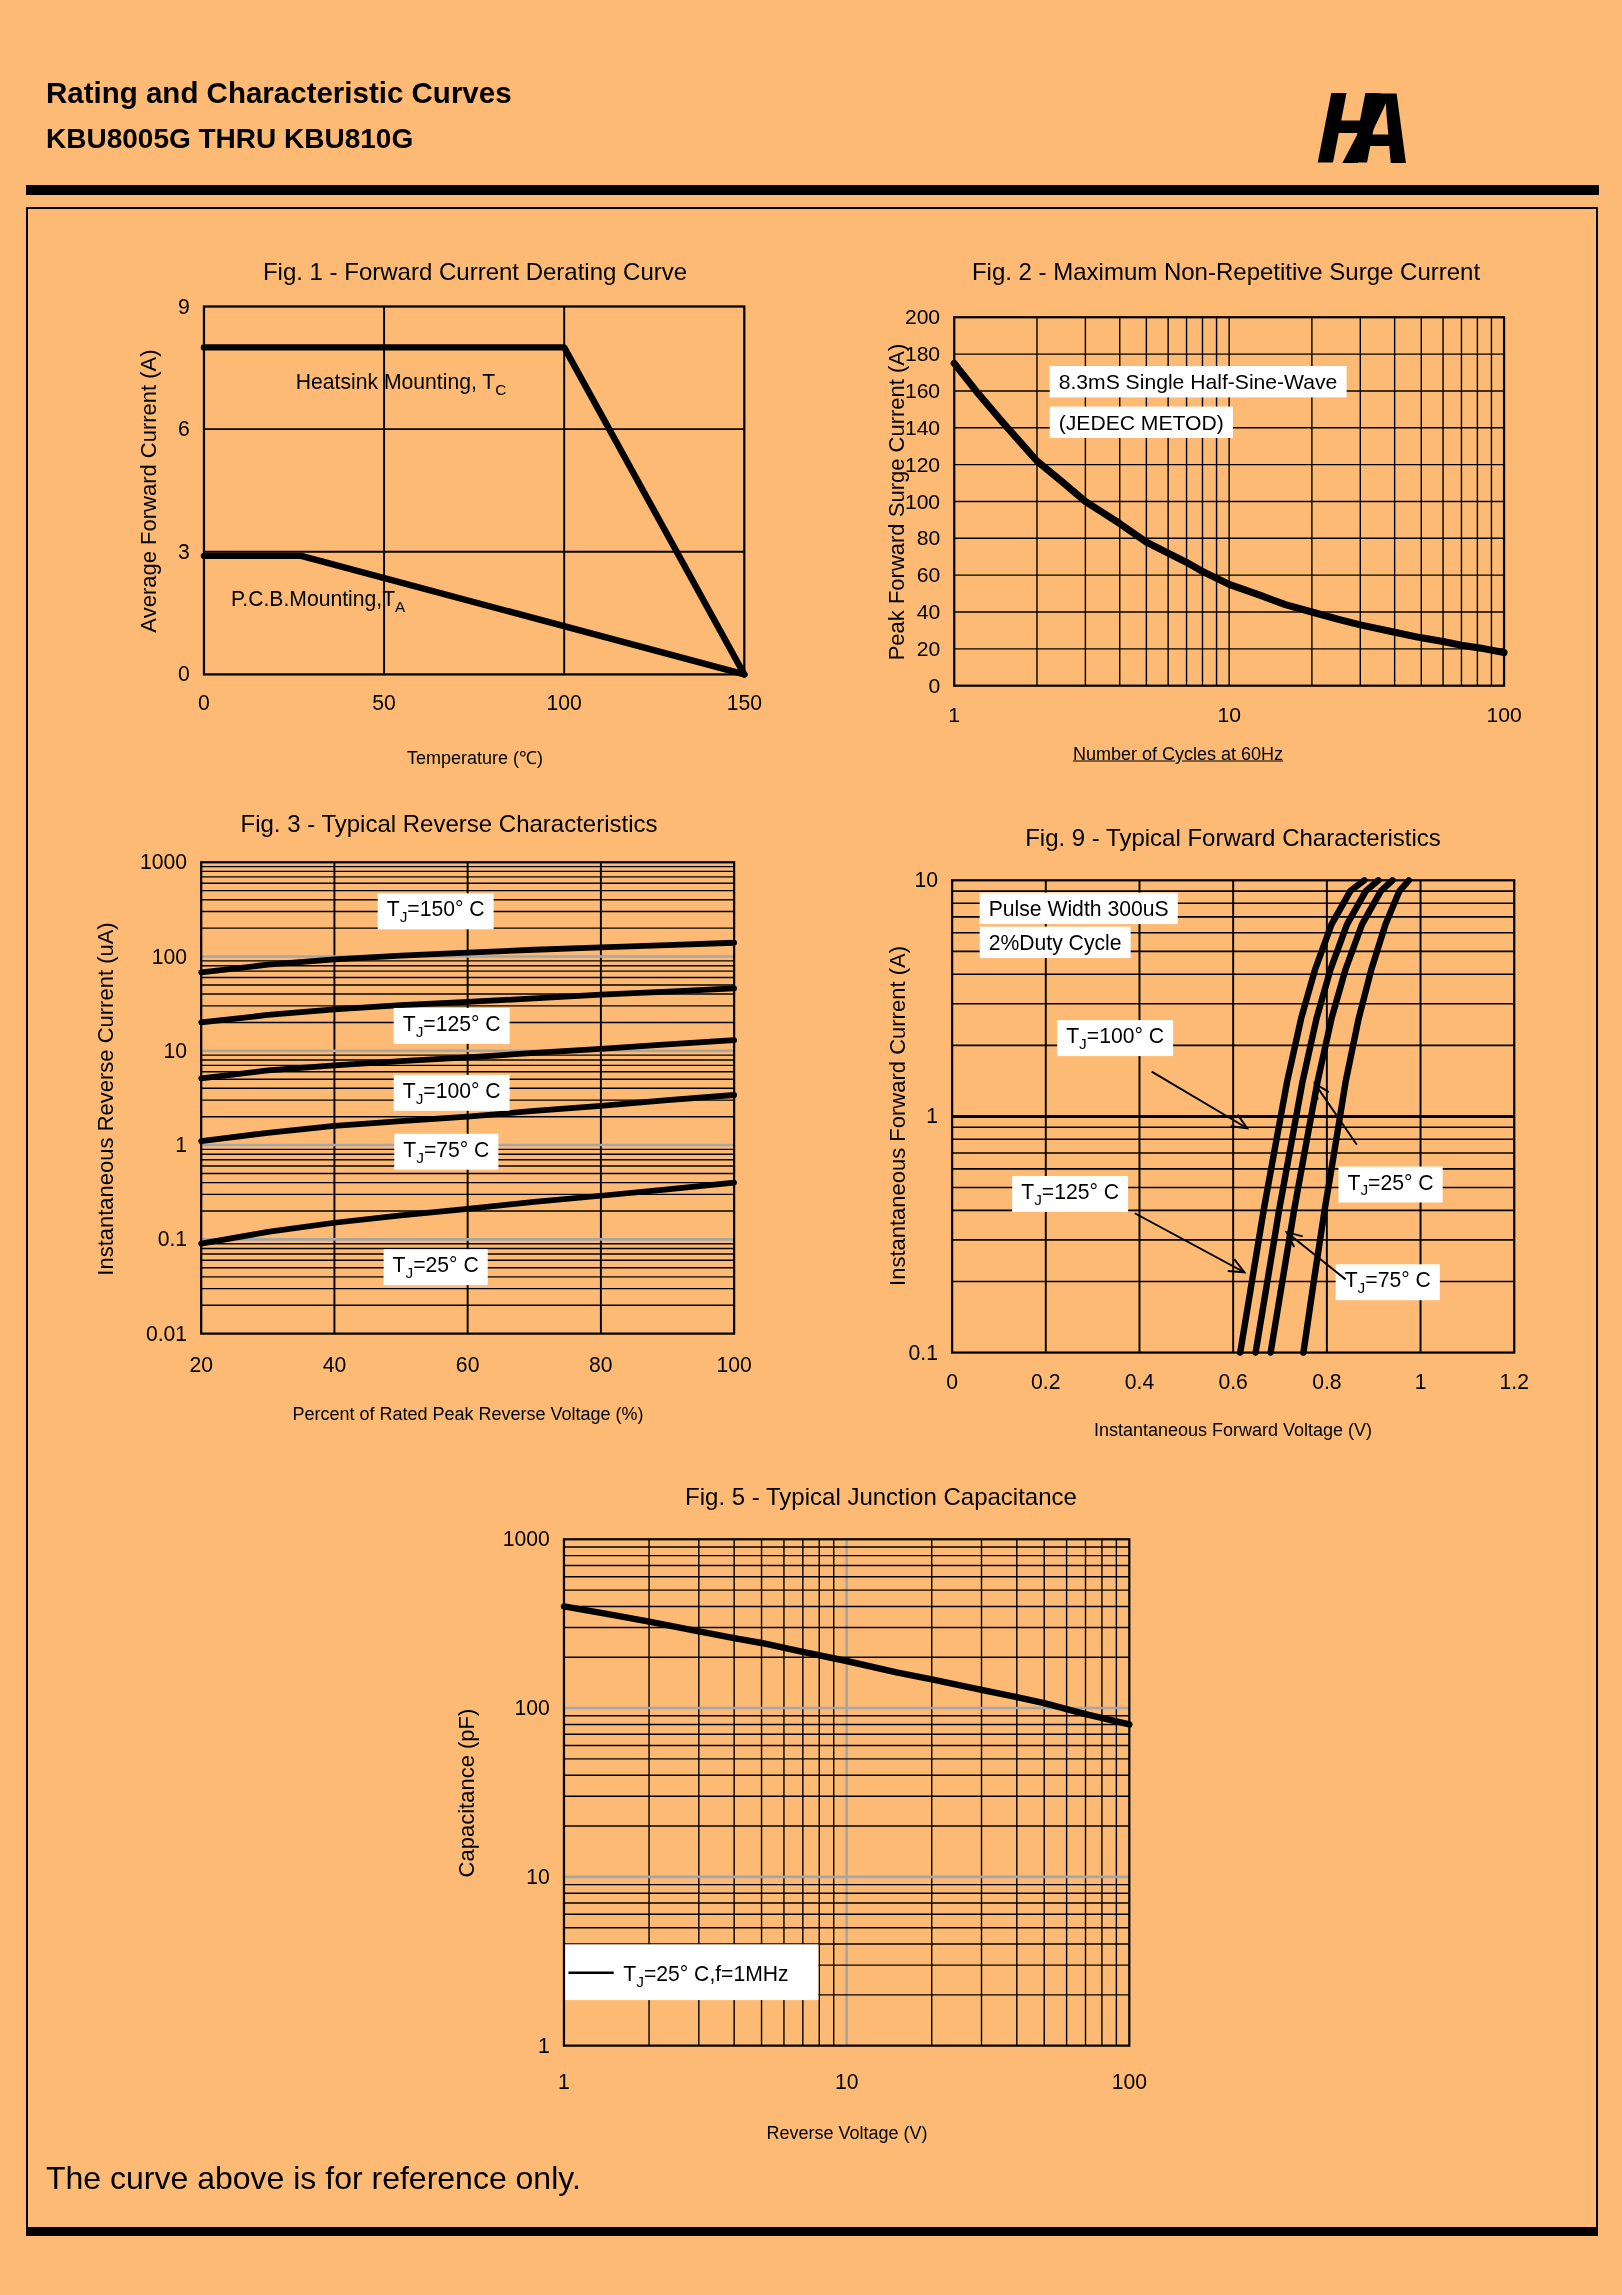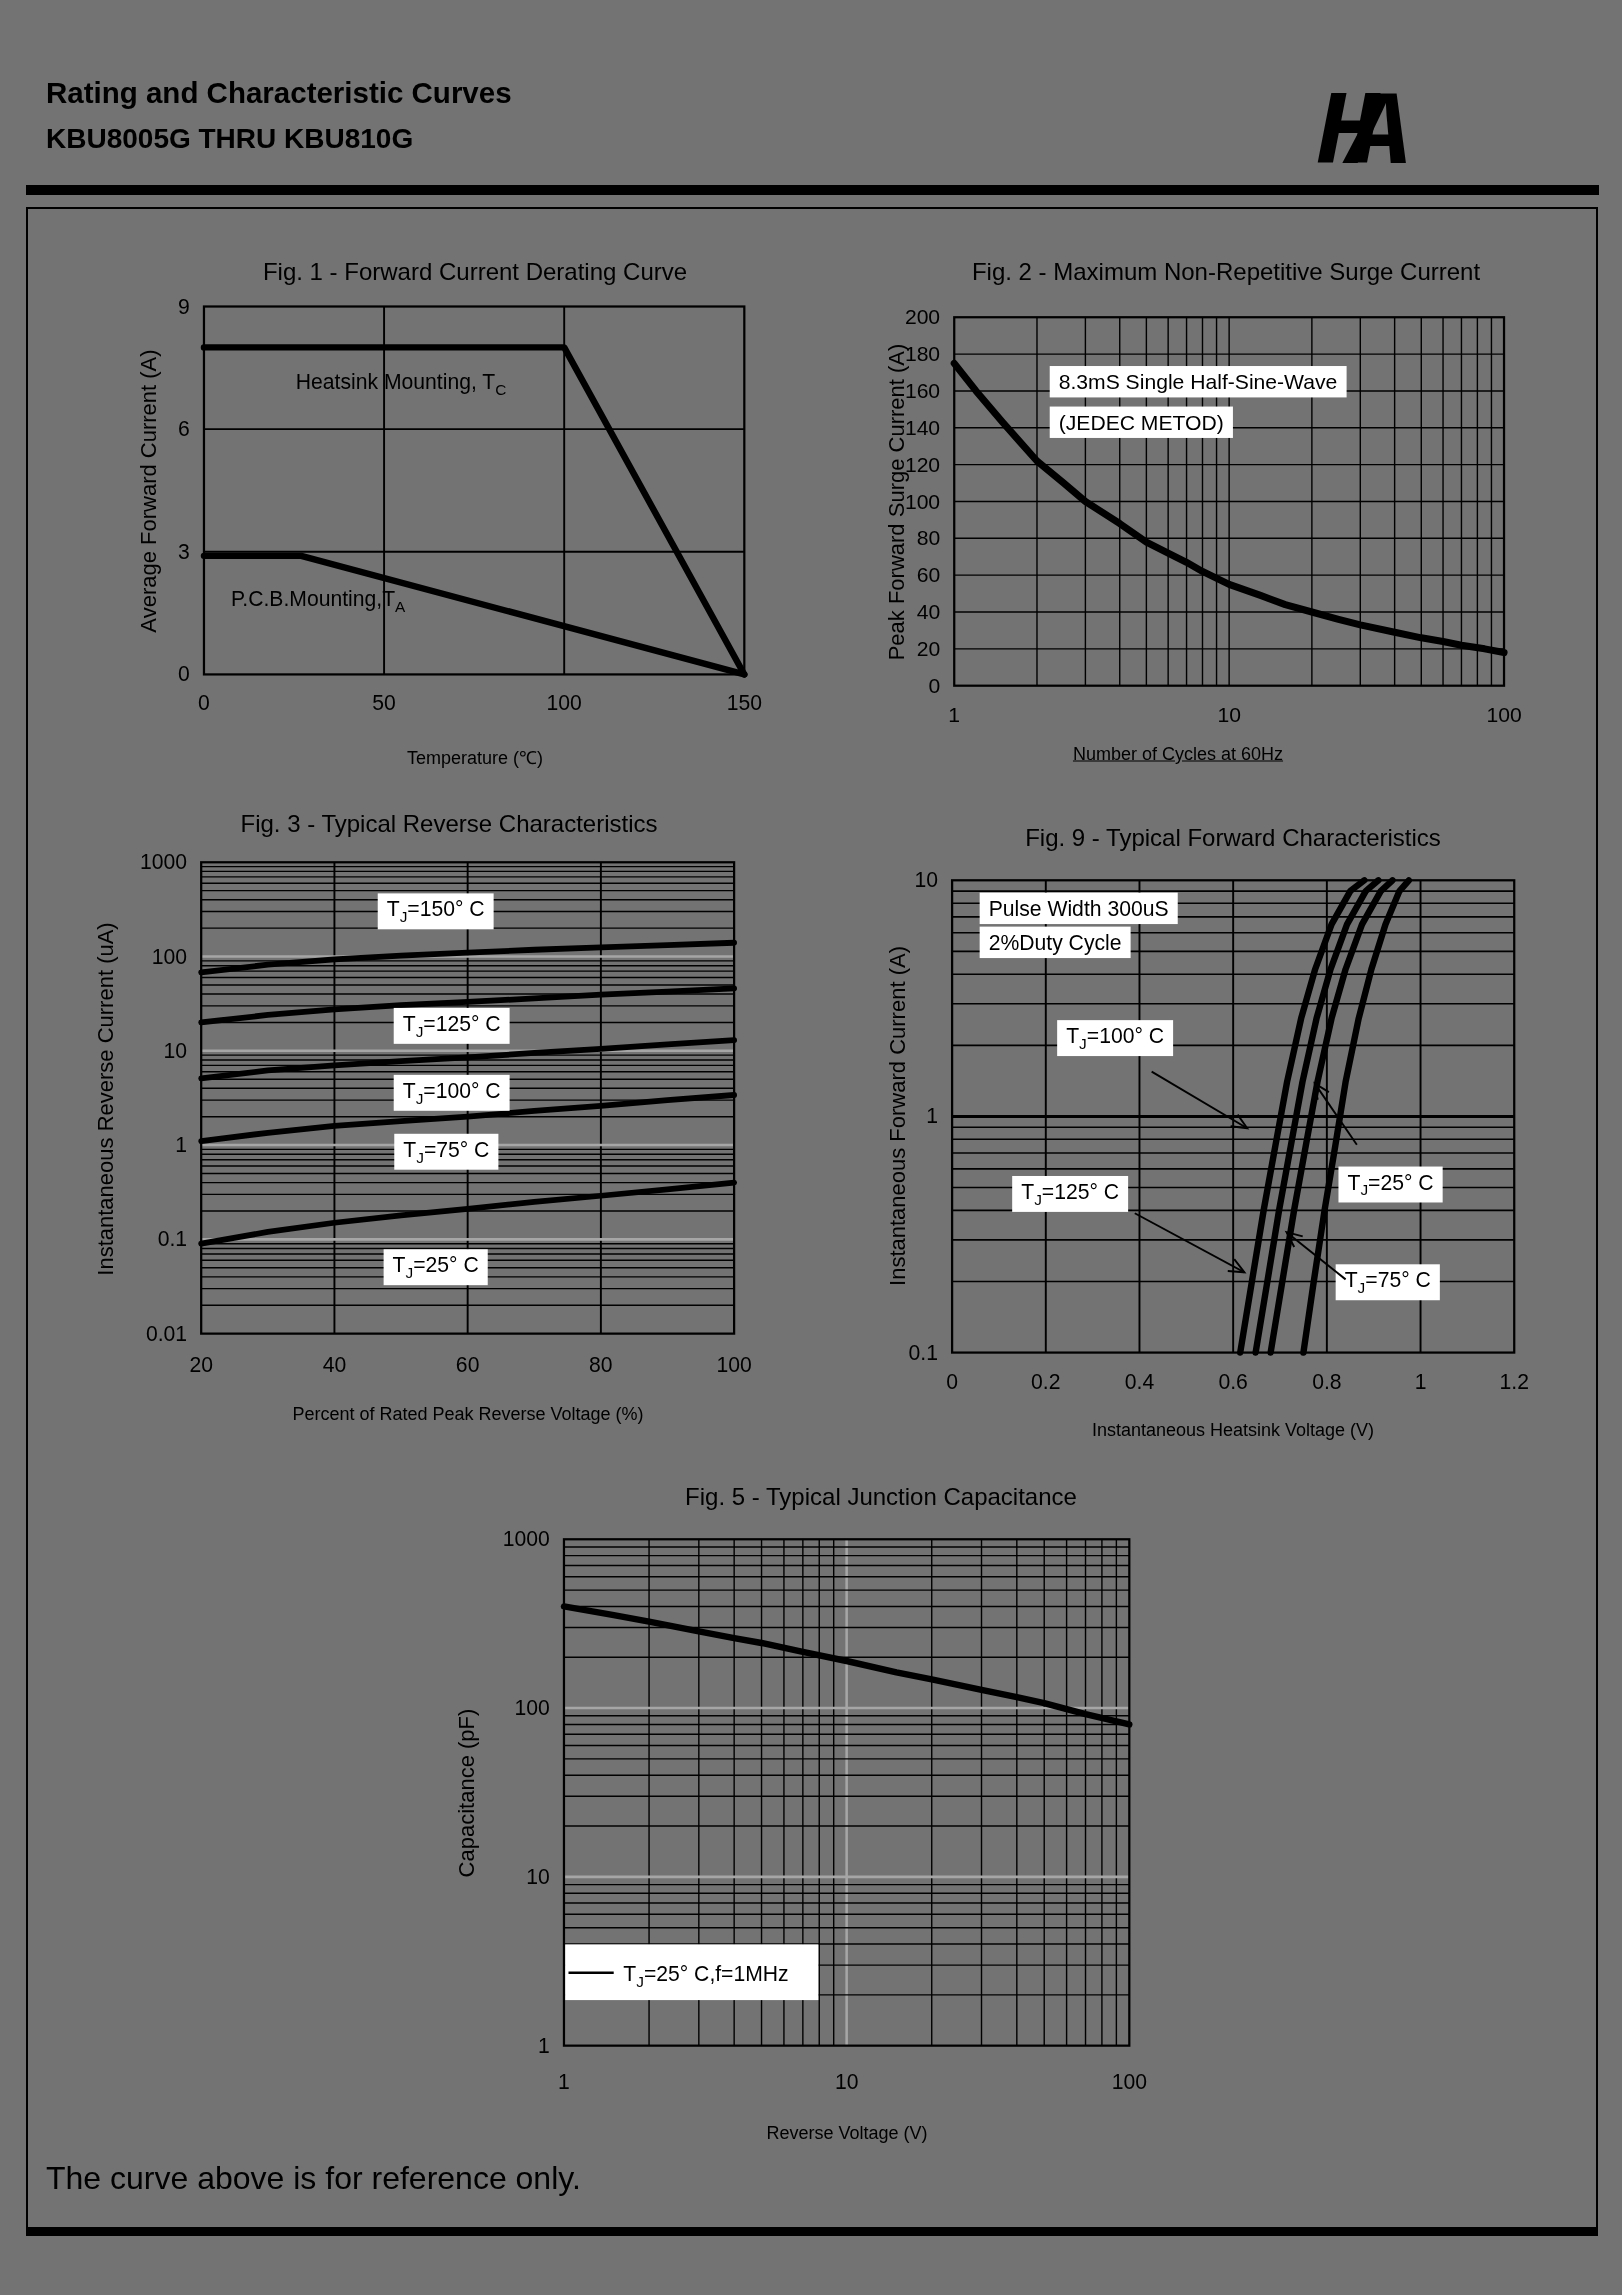--- a/index.html
+++ b/index.html
@@ -1,16 +1,16 @@
 <!DOCTYPE html>
 <html style="font-size:10.3px"><head>
 <meta charset="utf-8">
 <style>
   html,body{margin:0;padding:0;background:#e8e8e8;}
-  .page{position:relative;width:1622px;height:2295px;background:#737373;
+  .page{position:relative;width:1622px;height:2295px;background:#fdba74;
         font-family:"Liberation Sans", sans-serif;color:#000;overflow:hidden;}
   .hdr-title{position:absolute;left:46px;top:76px;font-size:29.5px;font-weight:bold;white-space:nowrap;}
   .hdr-sub{position:absolute;left:46px;top:123px;font-size:28px;font-weight:bold;white-space:nowrap;text-align:center;}
   .logo{position:absolute;left:1316px;top:82px;font-family:Liberation Mono, monospace;
         font-style:italic;font-weight:bold;font-size:106px;letter-spacing:-0.30em;line-height:1;}
   .hdr-bar{position:absolute;left:26px;top:185px;width:1573px;height:9.6px;background:#000;}
   .content-box{position:absolute;left:26px;top:207px;width:1568px;height:2018px;
                border:2.6px solid #000;border-bottom:9.6px solid #000;}
   .fig-title{position:absolute;font-size:24px;white-space:nowrap;transform:translate(-50%,-50%);}
   .x-title{position:absolute;font-size:18px;white-space:nowrap;transform:translate(-50%,-50%);}
@@ -38,21 +38,21 @@
 
     <div class="fig-title" style="left: 1226px; top: 272px;">Fig. 2 - Maximum Non-Repetitive Surge Current</div>
     <div class="x-title" style="left: 1178px; top: 754px; text-decoration: underline;">Number of Cycles at 60Hz</div>
     <div class="y-title" style="left: 897px; top: 502px;">Peak Forward Surge Current (A)</div>
 
     <div class="fig-title" style="left: 449px; top: 824px;">Fig. 3 - Typical Reverse Characteristics</div>
     <div class="x-title" style="left: 468px; top: 1414px;">Percent of Rated Peak Reverse Voltage (%)</div>
     <div class="y-title" style="left: 106px; top: 1099px;">Instantaneous Reverse Current (uA)</div>
 
     <div class="fig-title" style="left: 1233px; top: 838px;">Fig. 9 - Typical Forward Characteristics</div>
-    <div class="x-title" style="left: 1233px; top: 1430px;">Instantaneous Heatsink Voltage (V)</div>
+    <div class="x-title" style="left: 1233px; top: 1430px;">Instantaneous Forward Voltage (V)</div>
     <div class="y-title" style="left: 898px; top: 1116px;">Instantaneous Forward Current (A)</div>
 
     <div class="fig-title" style="left: 853px; top: 1497px; margin-left: 28px;">Fig. 5 - Typical Junction Capacitance</div>
     <div class="x-title" style="left: 847px; top: 2133px;">Reverse Voltage (V)</div>
     <div class="y-title" style="left: 467px; top: 1793px;">Capacitance (pF)</div>
   </div>
 
   <div class="footer-note">The curve above is for reference only.</div>
 <svg viewBox="0 0 1103 759" width="707" height="487" class="chart-svg" style="left: 95px; top: 271px;">
       <line x1="451" y1="55" x2="451" y2="629" stroke="#000000" stroke-width="3"></line>

